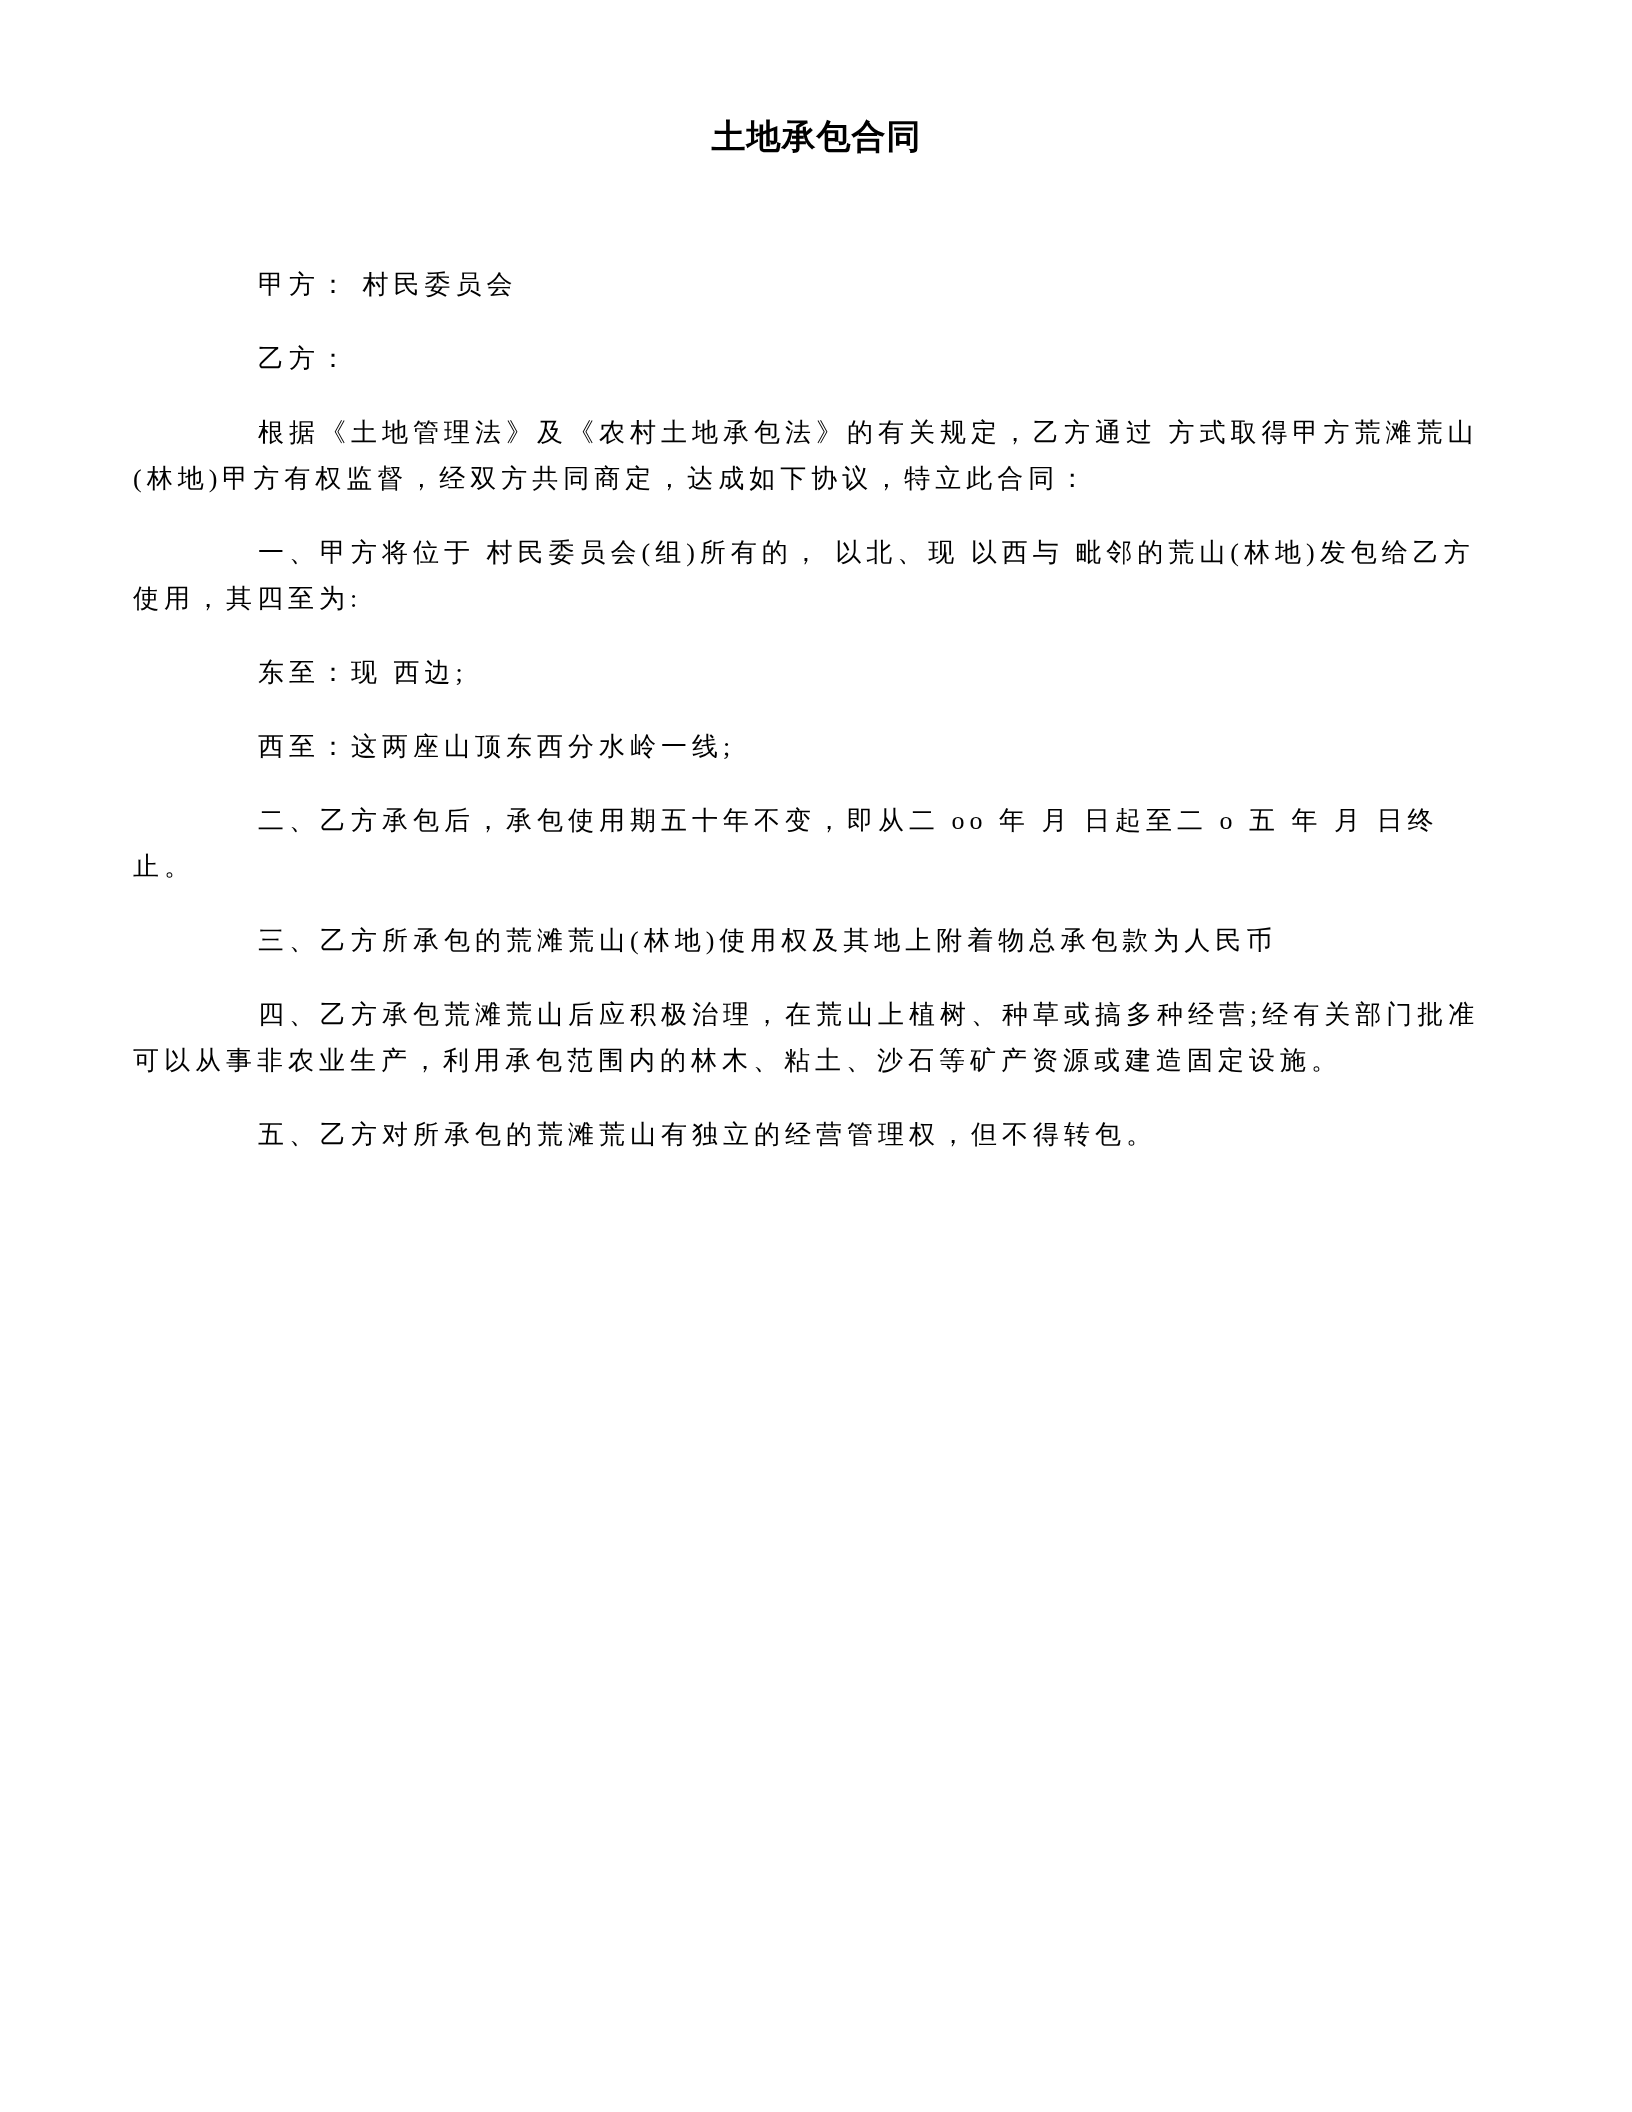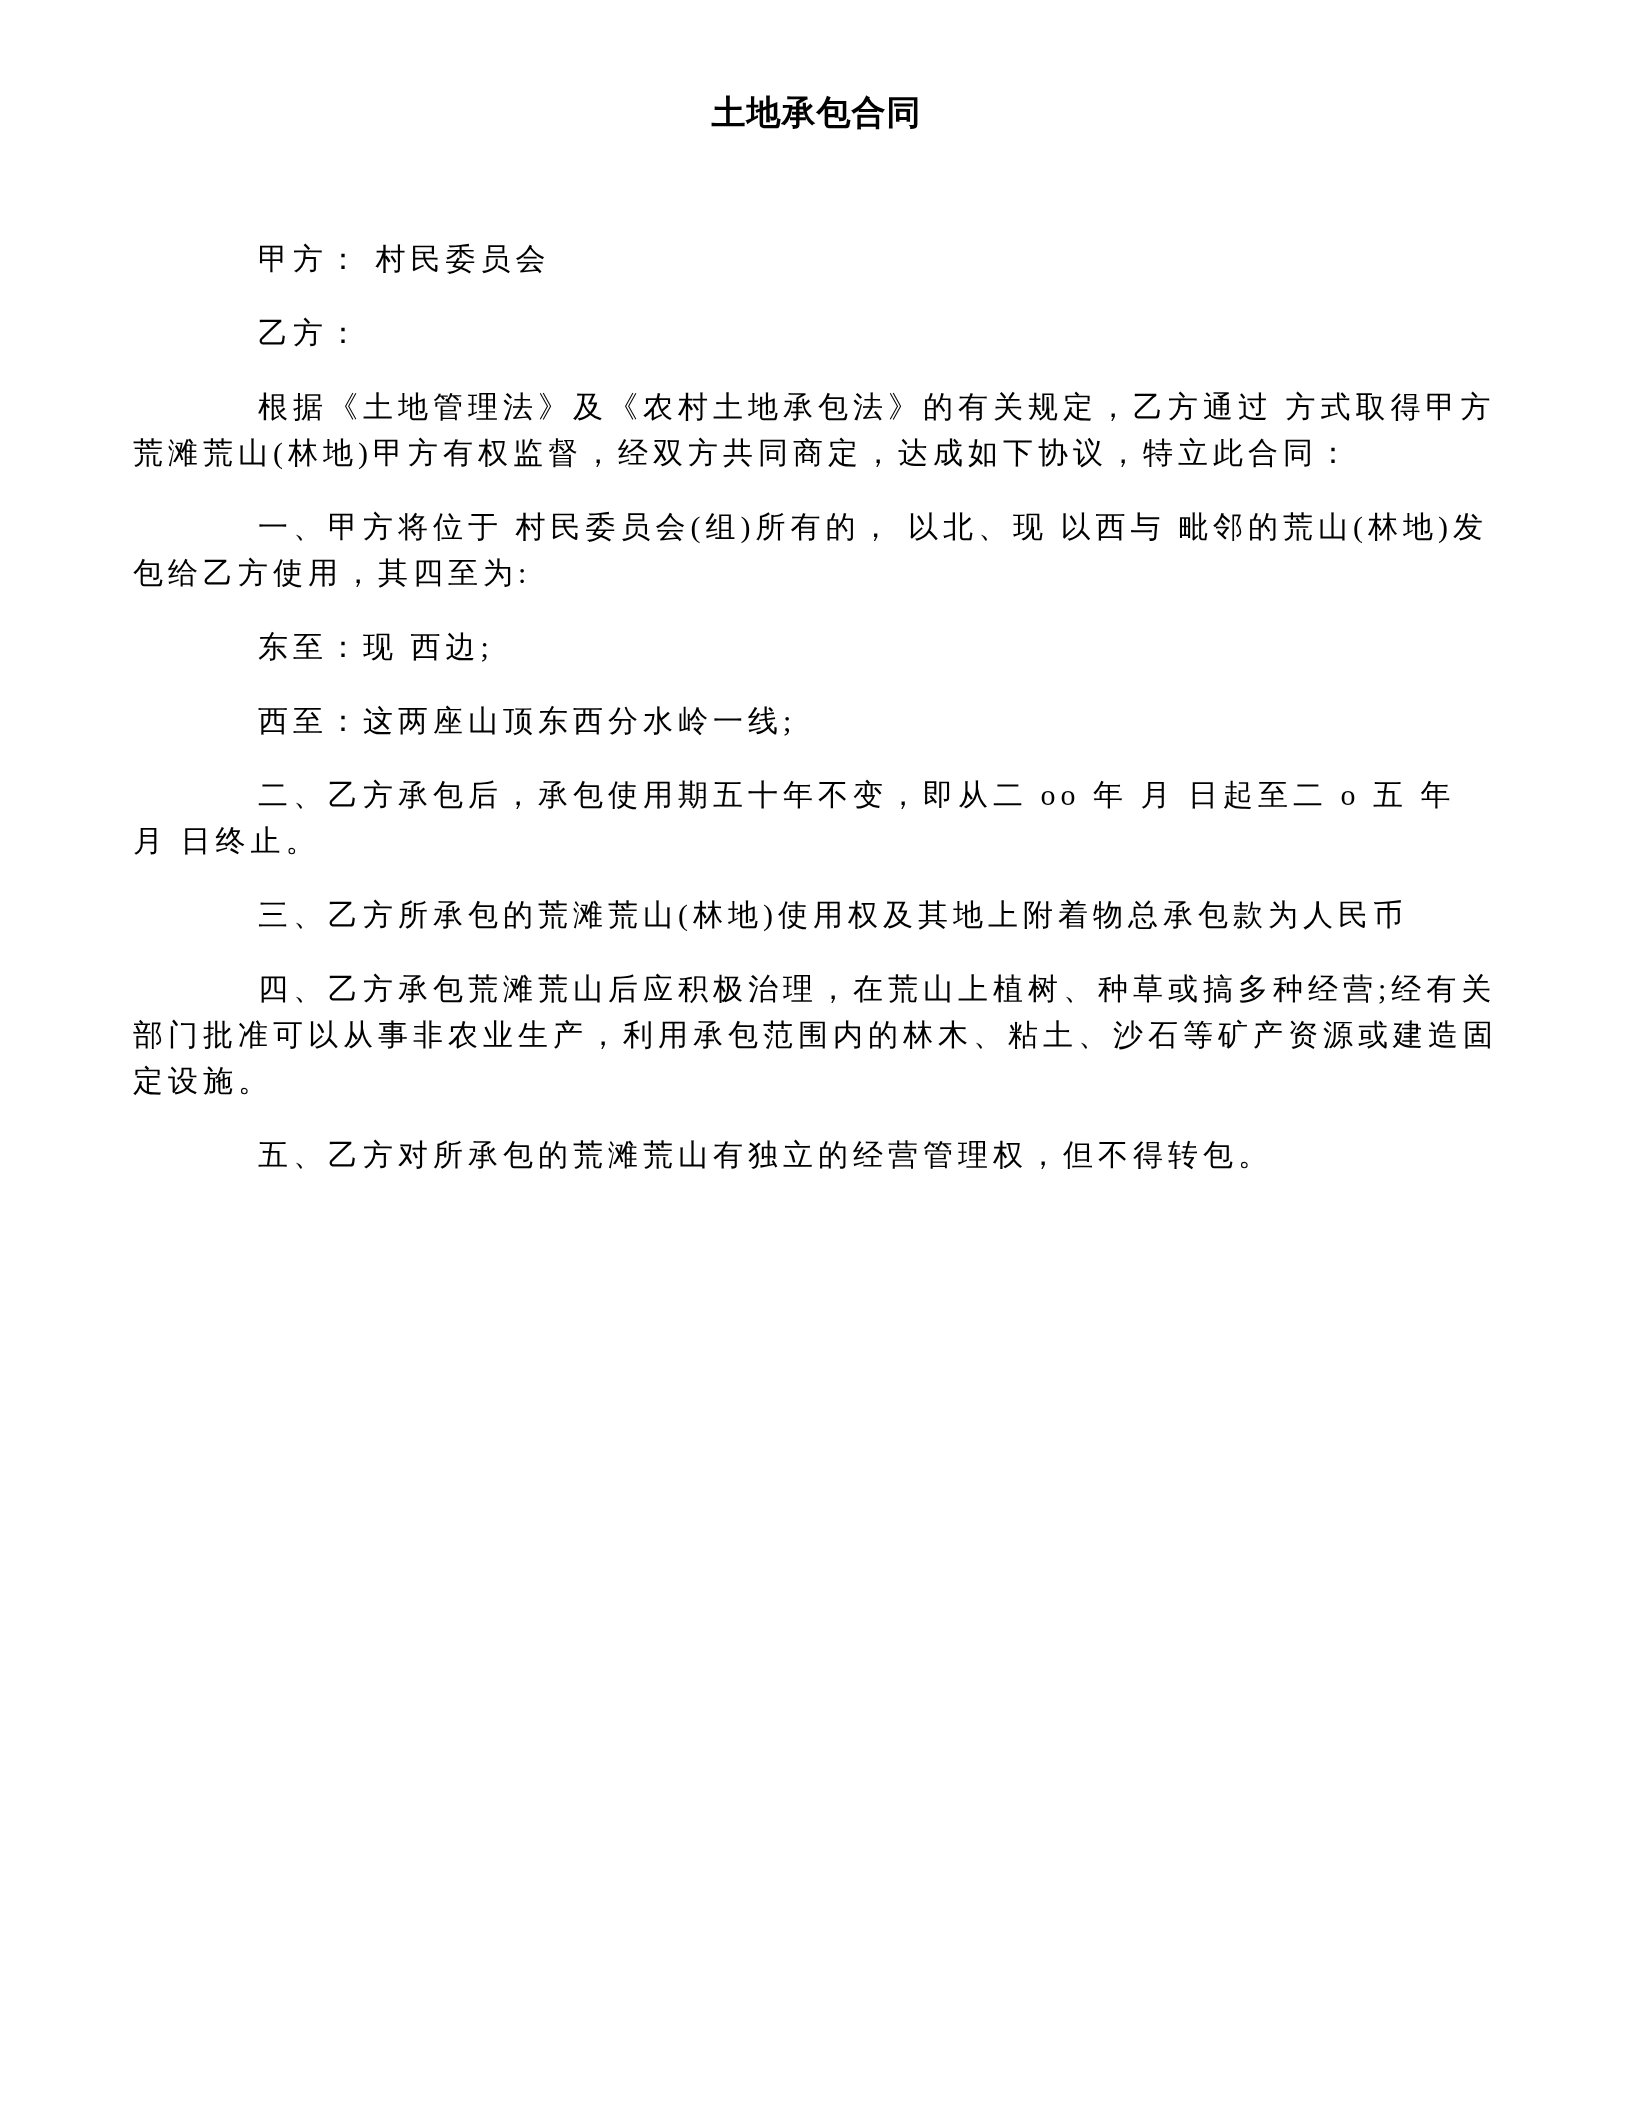--- a/index.html
+++ b/index.html
@@ -14,34 +14,34 @@
     background: #ffffff;
     color: #000000;
     overflow: hidden;
     box-sizing: border-box;
   }
   .content {
     box-sizing: border-box;
     padding: 0 132px 0 133px;
   }
   .doc-title {
-    font-family: Liberation Serif, serif;
+    font-family: Liberation Mono, monospace;
     font-weight: 700;
     font-size: 34px;
     line-height: 40px;
     letter-spacing: 1px;
     text-align: center;
     color: #000000;
     margin: 0 0 103px 0;
-    padding-top: 93px;
+    padding-top: 119px;
   }
   .para {
     font-family: "Liberation Serif", "DejaVu Serif", serif;
     font-weight: 400;
-    font-size: 30px;
+    font-size: 26px;
     line-height: 46px;
     letter-spacing: 5px;
     color: #000000;
     text-align: left;
     text-indent: 125px;
     margin: 0 0 28px 0;
     word-break: normal;
     overflow-wrap: break-word;
   }
 </style>

